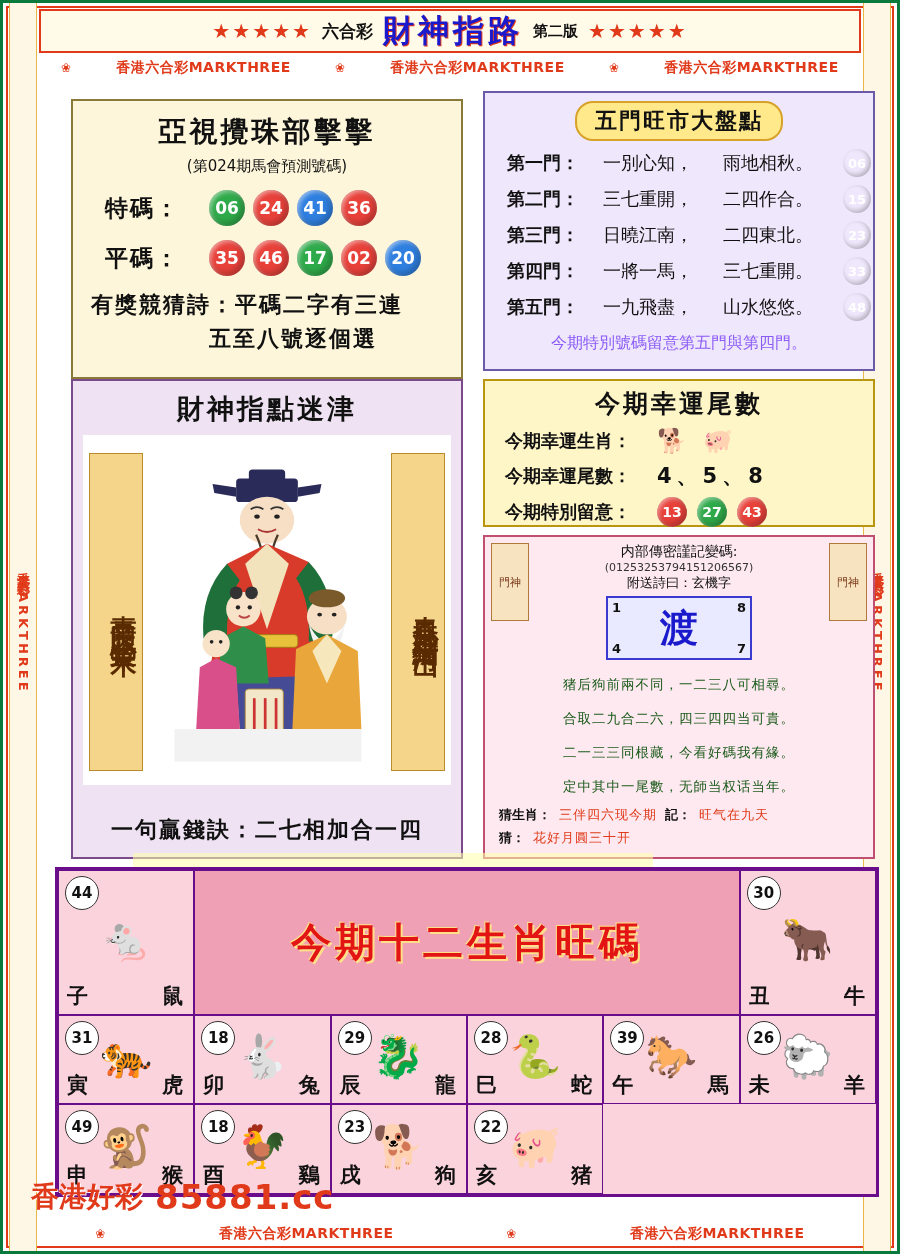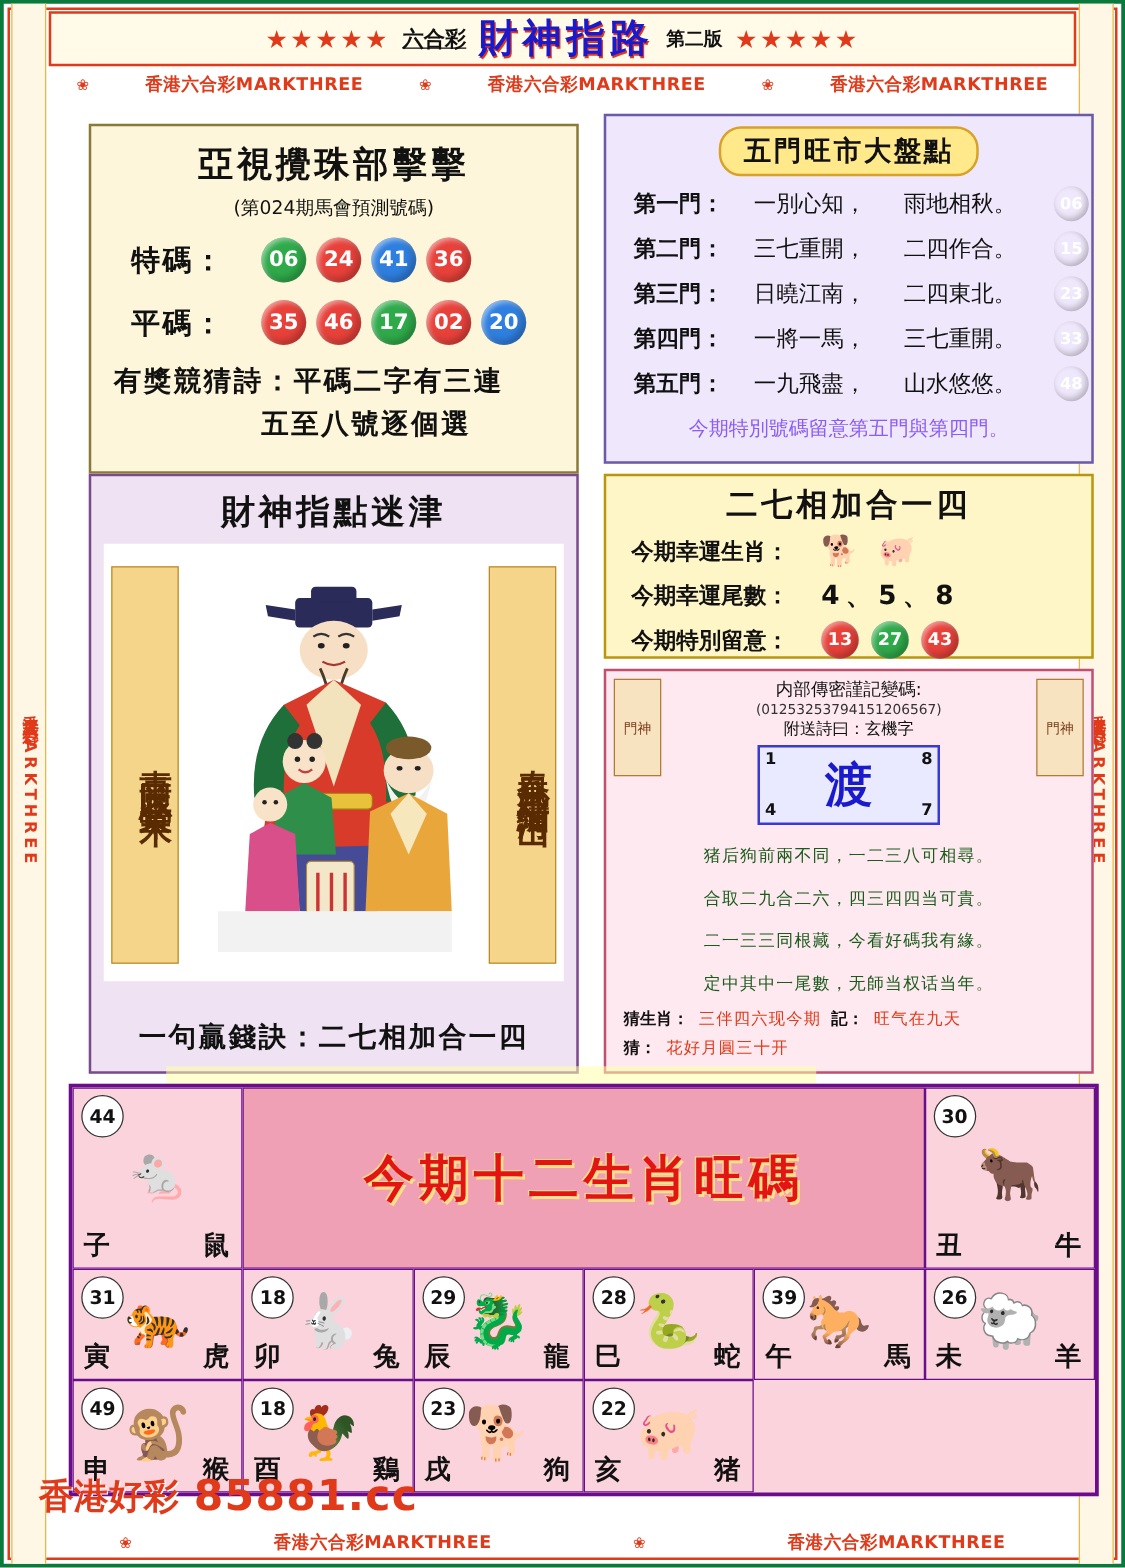--- a/index.html
+++ b/index.html
@@ -45,21 +45,21 @@
 
   
   #header {
     position:absolute; top:6px; left:36px; right:36px; height:44px;
     background:#fffbe8;
     border:2px solid #e03a1a;
     display:flex; align-items:center; justify-content:center;
     gap:10px;
   }
   .stars { color:#e03a1a; font-size:20px; letter-spacing:2px; }
-  .hdr-small { font-size:17px; color:#111; font-weight:bold;text-decoration:underline; }
+  .hdr-small { font-size:17px; color:#111; font-weight:bold; }
   .hdr-title {
     font-size:31px; font-weight:bold; letter-spacing:4px;
     color:#1a1acc;
     text-shadow: 1px 1px 0 #e03a1a;
     font-family:"DejaVu Sans","Liberation Sans",sans-serif;
   }
   .hdr-edition { font-size:15px; color:#111; font-weight:bold; }
 
   
   .marquee {
@@ -441,21 +441,21 @@
             </g>
 
             <rect x="28" y="300" width="206" height="36" fill="#f2f2f2"></rect>
           </svg>
         </div>
       </div>
       <div class="god-foot">一句贏錢訣：二七相加合一四</div>
     </div>
 
     <div class="panel" id="panel-remind">
-      <div class="r-title">二七相加合一四</div>
+      <div class="r-title">今期幸運尾數</div>
       <div class="r-row">
         <span class="r-label">今期幸運生肖：</span>
         <span class="zodiac-mini">
           <span>🐕</span>
           <span>🐖</span>
         </span>
       </div>
       <div class="r-row">
         <span class="r-label">今期幸運尾數：</span>
         <span class="tail-nums">4、5、8</span>

